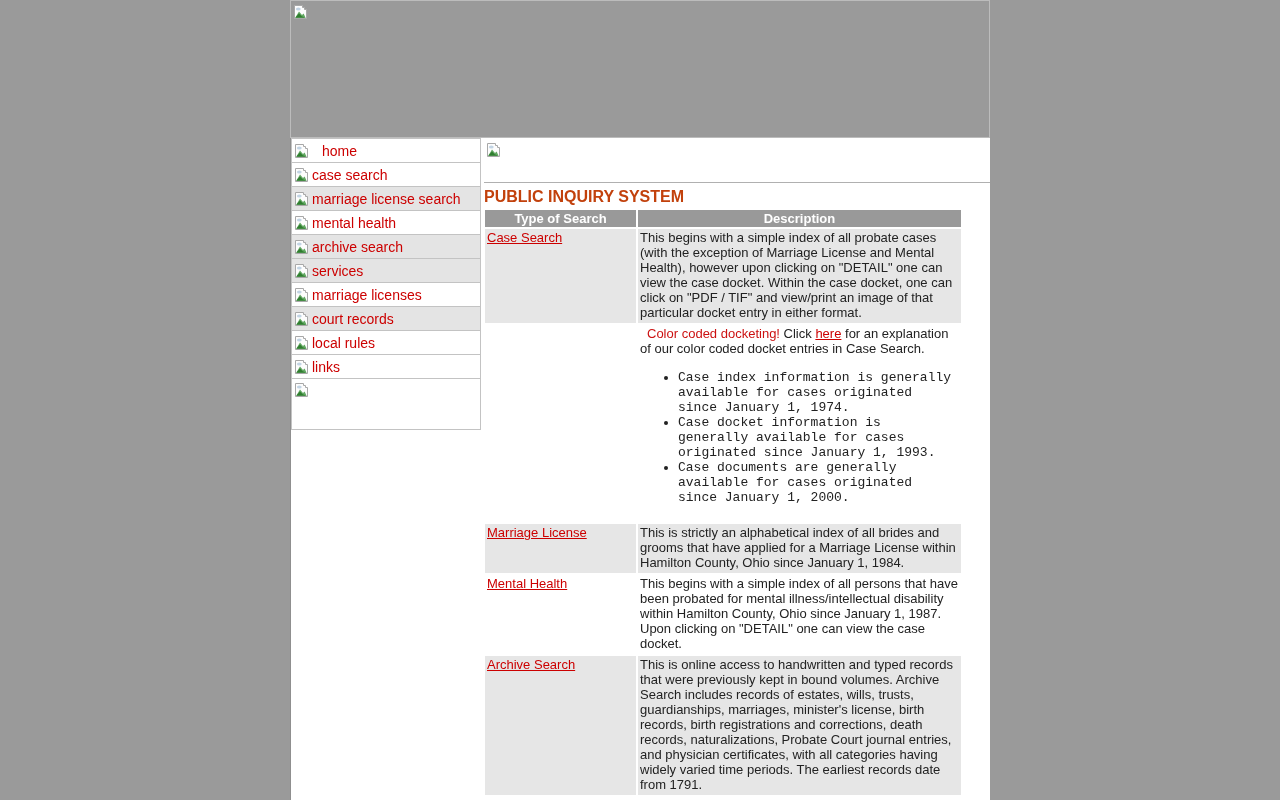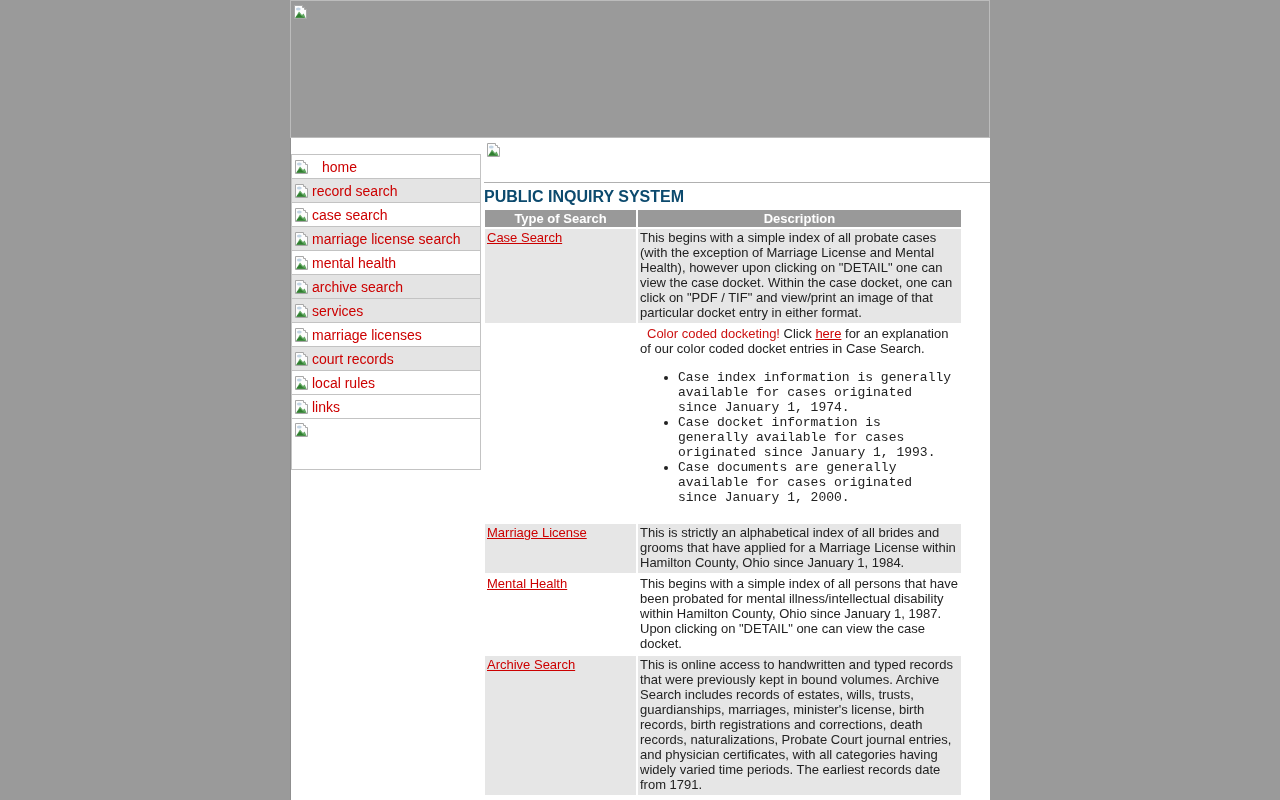--- a/index.html
+++ b/index.html
@@ -35,39 +35,39 @@
     border: 1px solid #c3c3c3;
     margin-top: -1px;
     display: flex; align-items: center;
     padding: 0 2px; gap: 2px;
     font-size: 14px;
     color: #cc0000;
     background: #ffffff;
     cursor: pointer;
     white-space: nowrap;
   }
-  .nav-item:first-child { margin-top: 16px; gap: 12px; }
+  .nav-item:first-child { margin-top: 0; gap: 12px; }
   .nav-item.alt { background: #e4e4e4; }
   .nav-item.tall {
     height: 52px;
     align-items: flex-start;
     padding-top: 3px;
   }
 
   
   .content { flex: 1; margin-left: 3px; min-width: 0; }
   .content-top {
     height: 45px;
     border-bottom: 1px solid #b0b0b0;
     padding: 4px 0 0 2px;
   }
   .page-heading {
     font-size: 16px;
     font-weight: bold;
-    color: #0c4a6e;
+    color: #c2410c;
     margin: 5px 0 2px 0;
     letter-spacing: 0px;
   }
 
   table.inquiry {
     border-spacing: 2px;
     border-collapse: separate;
     width: 458px;
     table-layout: fixed;
     margin-left: -1px;
@@ -125,26 +125,20 @@
 
   <div class="main">
 
     <div class="sidebar">
       <div class="nav-item">
         <svg class="bimg-icon">
             <use href="#bimg" xlink:href="#bimg"></use>
           </svg>
         <span>home</span>
       </div>
-      <div class="nav-item alt">
-        <svg class="bimg-icon">
-            <use href="#bimg" xlink:href="#bimg"></use>
-          </svg>
-        <span>record search</span>
-      </div>
       <div class="nav-item">
         <svg class="bimg-icon">
             <use href="#bimg" xlink:href="#bimg"></use>
           </svg>
         <span>case search</span>
       </div>
       <div class="nav-item alt">
         <svg class="bimg-icon">
             <use href="#bimg" xlink:href="#bimg"></use>
           </svg>

